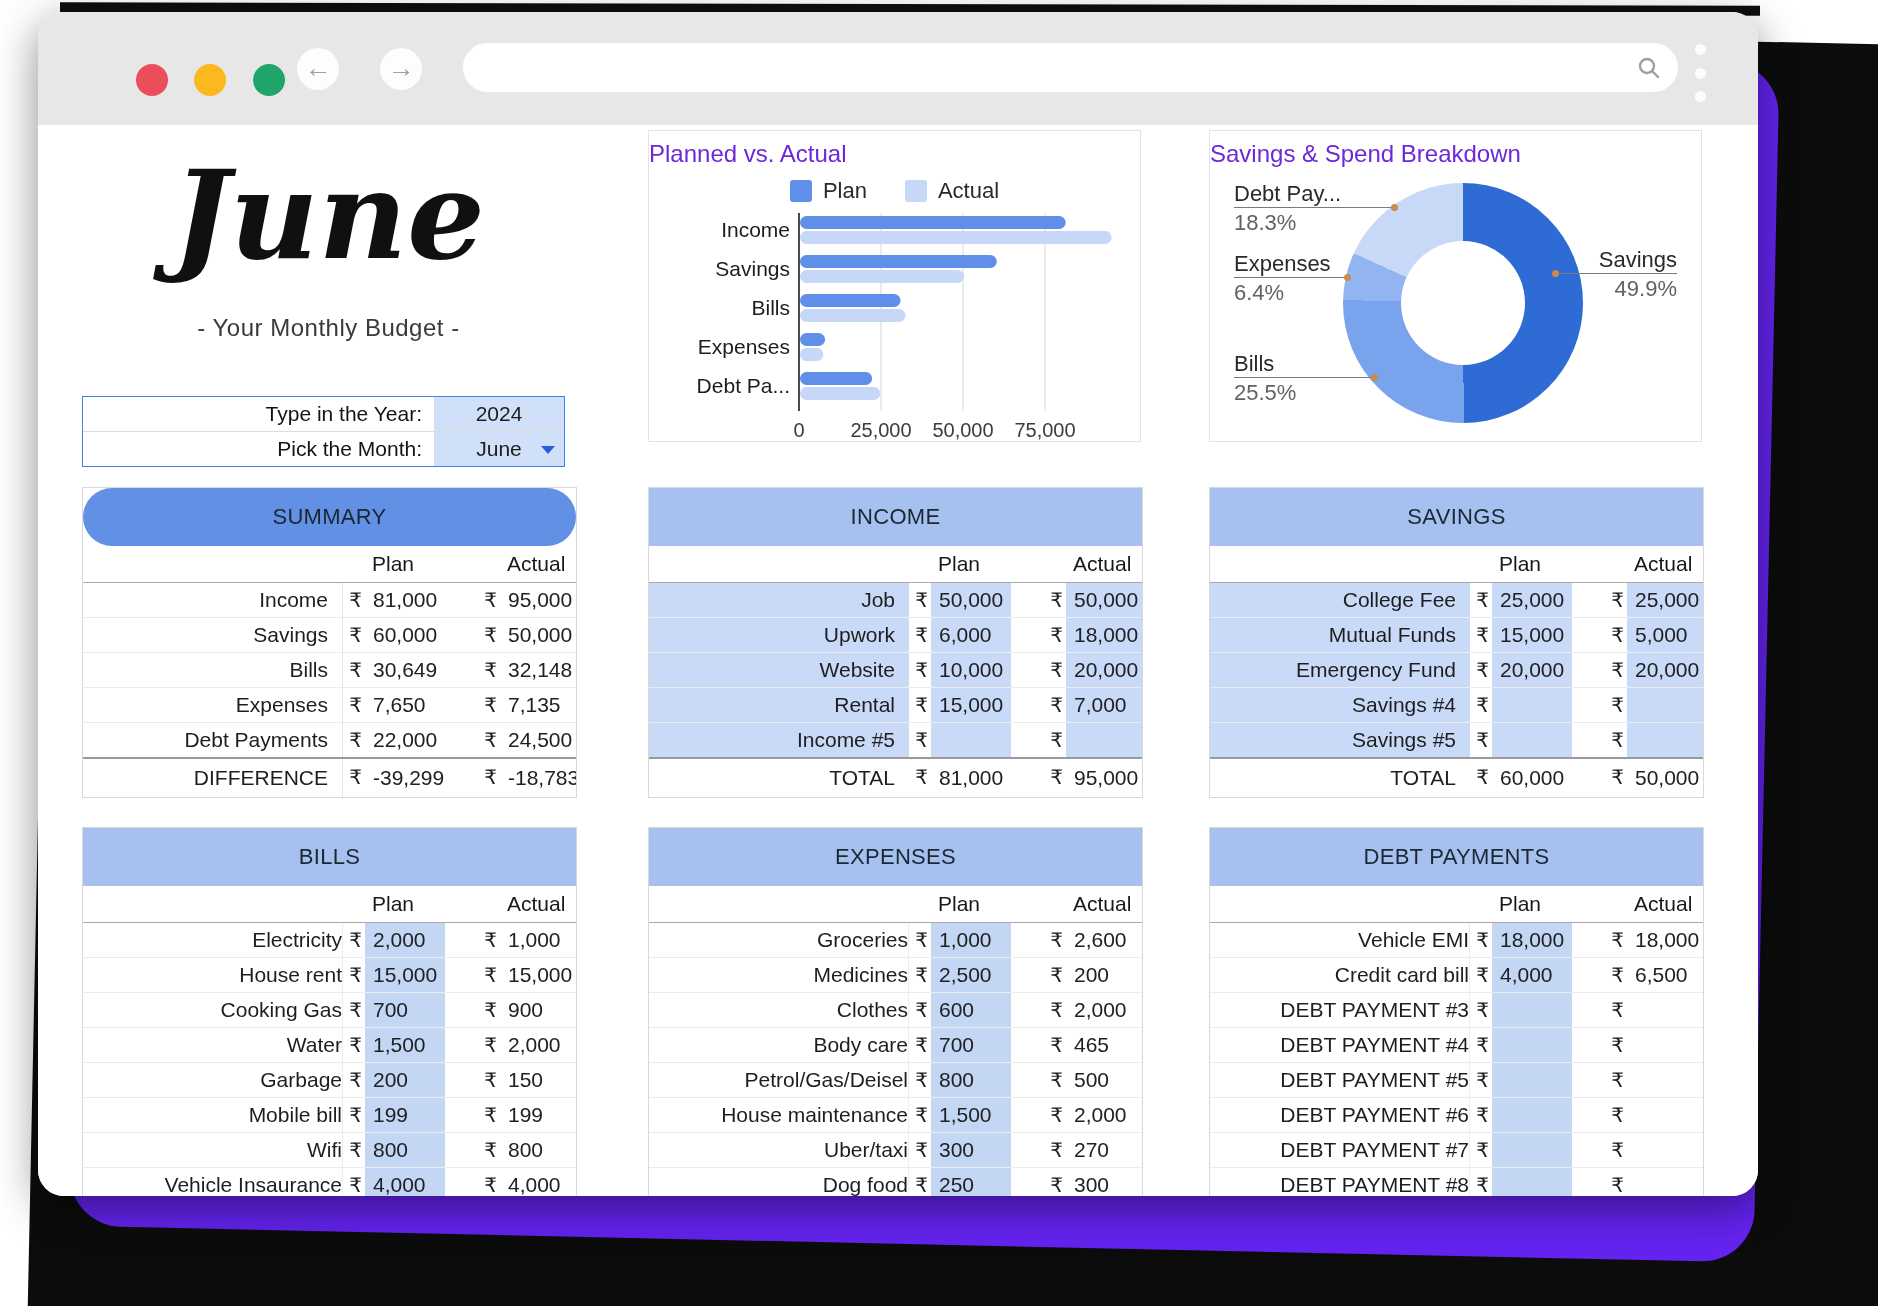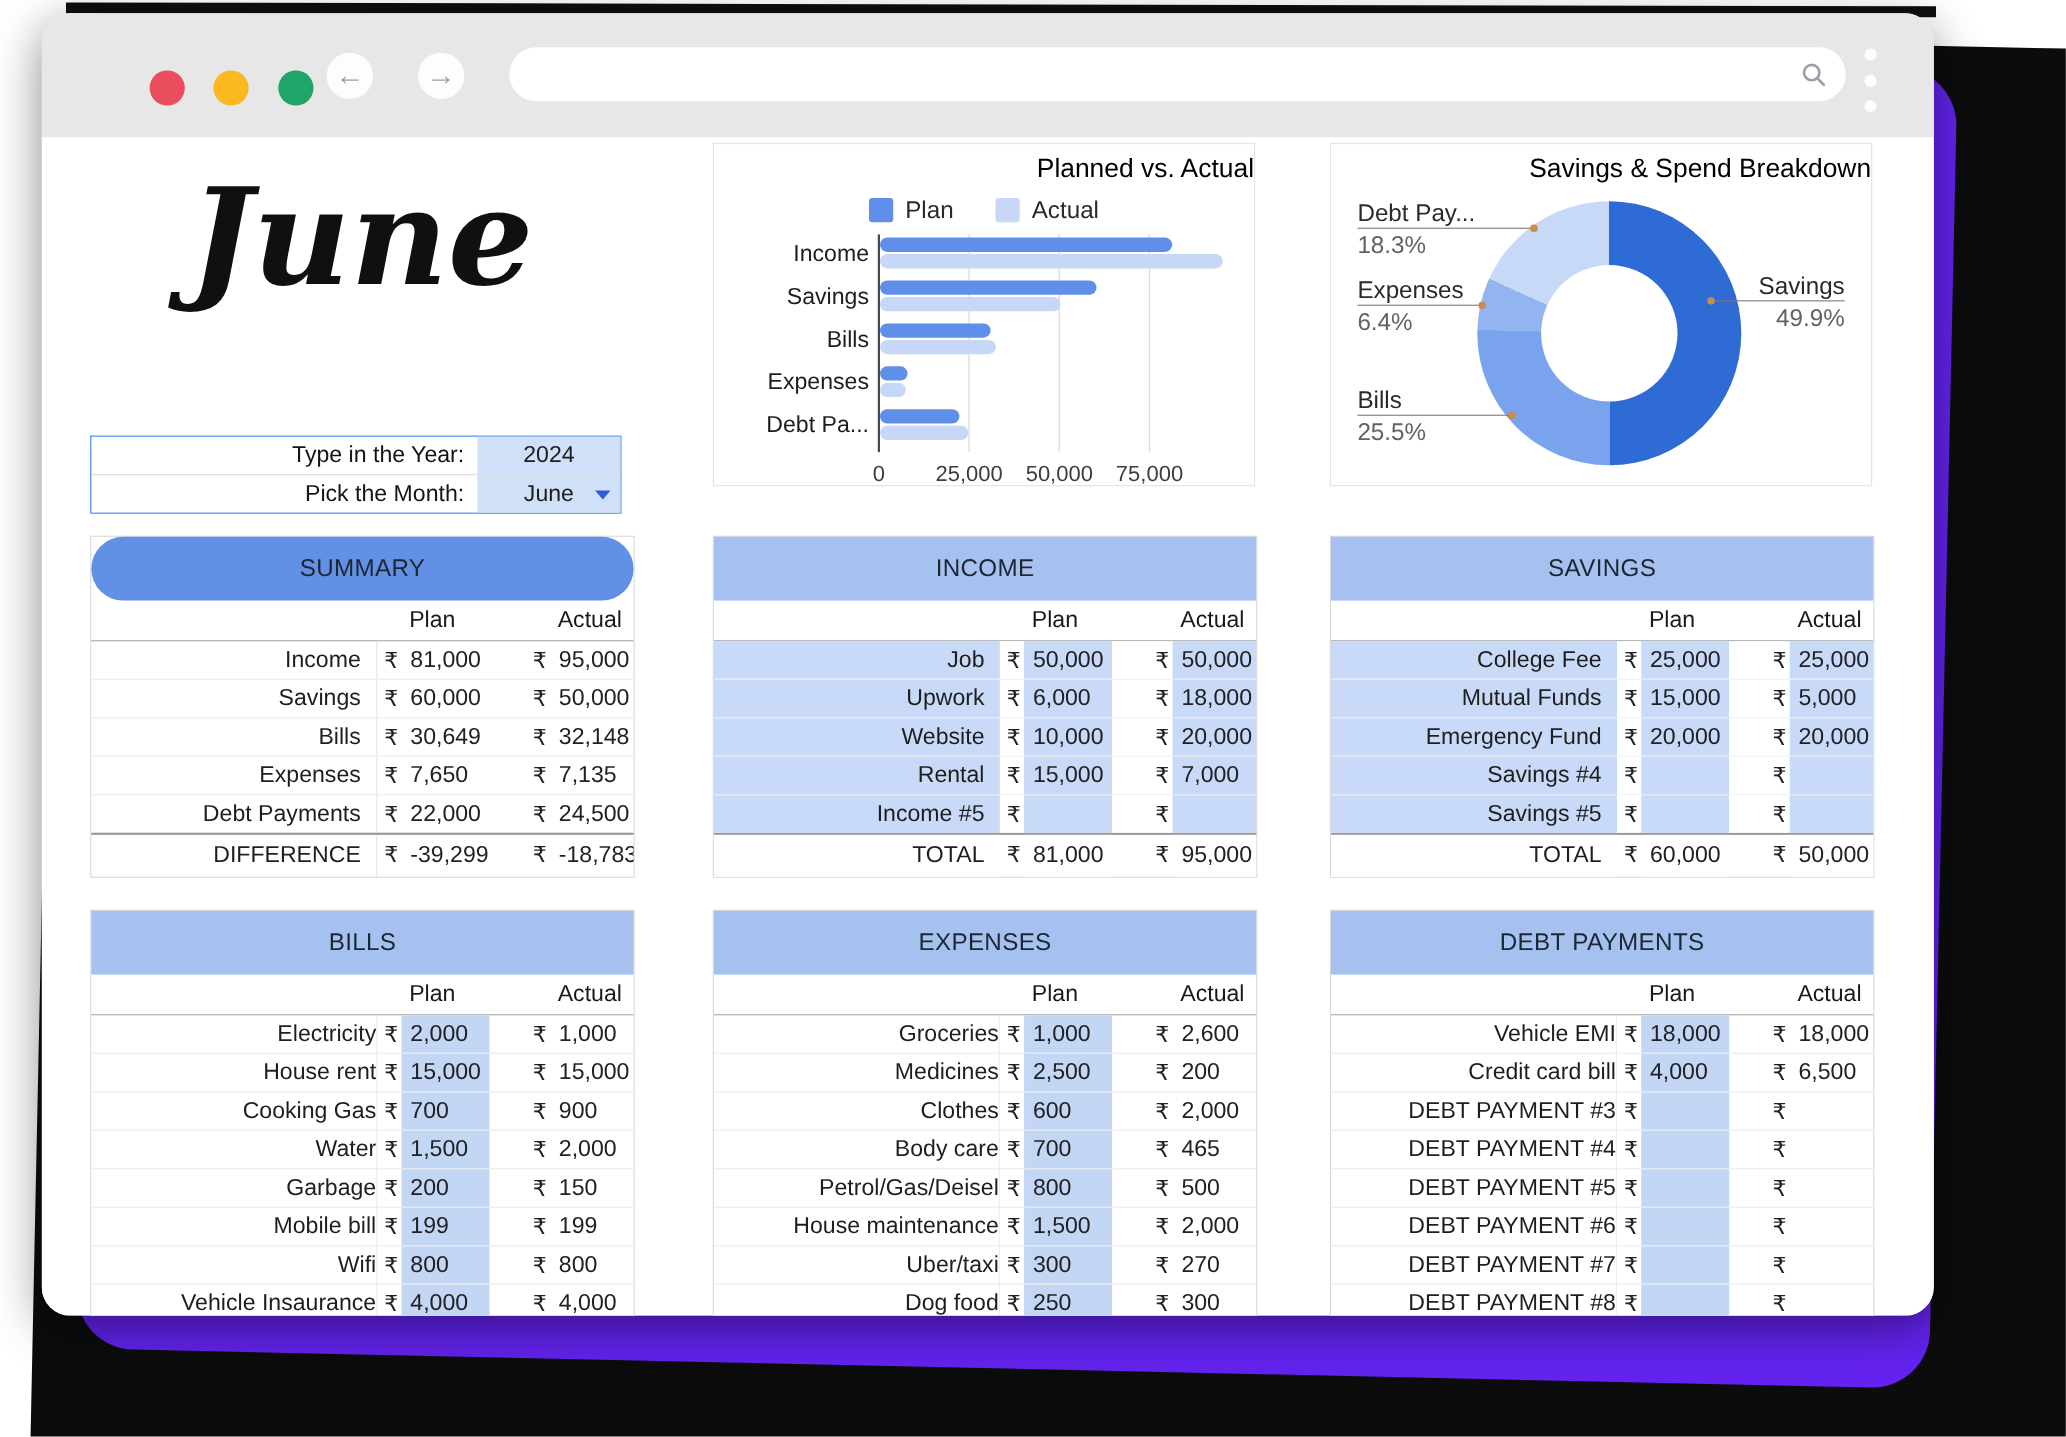--- a/index.html
+++ b/index.html
@@ -57,22 +57,22 @@
   .p-row{display:grid;grid-template-columns:351px 130px;height:34px;line-height:34px;}
   .p-row + .p-row{border-top:1px solid #dcdcdc;}
   .p-label{text-align:right;padding-right:12px;font-size:21px;font-weight:500;color:#141414;}
   .p-val{position:relative;text-align:center;font-size:21px;background:var(--picker-blue,#cfe0f8);}
   .dd{position:absolute;right:9px;top:14px;width:0;height:0;
     border-left:7px solid transparent;border-right:7px solid transparent;
     border-top:8px solid var(--dd,#2b5cd9);}
   
   .chartbox{border:1px solid #e3e3e3;box-sizing:border-box;background:#fff;position:absolute;
     width:493px;height:312px;}
-  .c-title{position:absolute;top:9px;left:0;width:100%;text-align:right;
-    font-size:24px;color:#000000;}
+  .c-title{position:absolute;top:9px;left:0;width:100%;text-align:left;
+    font-size:24px;color:#6d28d9;}
   .legend{position:absolute;top:47px;left:0;right:0;display:flex;gap:38px;
     justify-content:center;align-items:center;font-size:22px;color:#2a2a2a;}
   .legend .item{display:flex;align-items:center;gap:11px;}
   .sw{display:inline-block;width:22px;height:22px;border-radius:3px;}
   #barsvg{position:absolute;left:0;top:82px;}
   
   .donut{position:absolute;left:133px;top:52px;width:240px;height:240px;border-radius:50%;}
   .hole{position:absolute;left:58px;top:58px;width:124px;height:124px;border-radius:50%;background:#fff;}
   .dlabel{position:absolute;font-size:22px;color:#2a2a2a;z-index:3;}
   .dl-name{display:block;line-height:25px;}
@@ -144,20 +144,21 @@
           <i></i>
           <i></i>
           <i></i>
         </div>
     </div>
 
     <div class="content">
 
       <div class="blk pos-r0c0">
         <div class="june-title">June</div>
+        <div class="june-sub">- Your Monthly Budget -</div>
         <div class="picker">
           <div class="p-row">
             <div class="p-label">Type in the Year:</div>
             <div class="p-val">2024</div>
           </div>
           <div class="p-row">
             <div class="p-label">Pick the Month:</div>
             <div class="p-val">
               <span>June</span>
               <span class="dd"></span>

